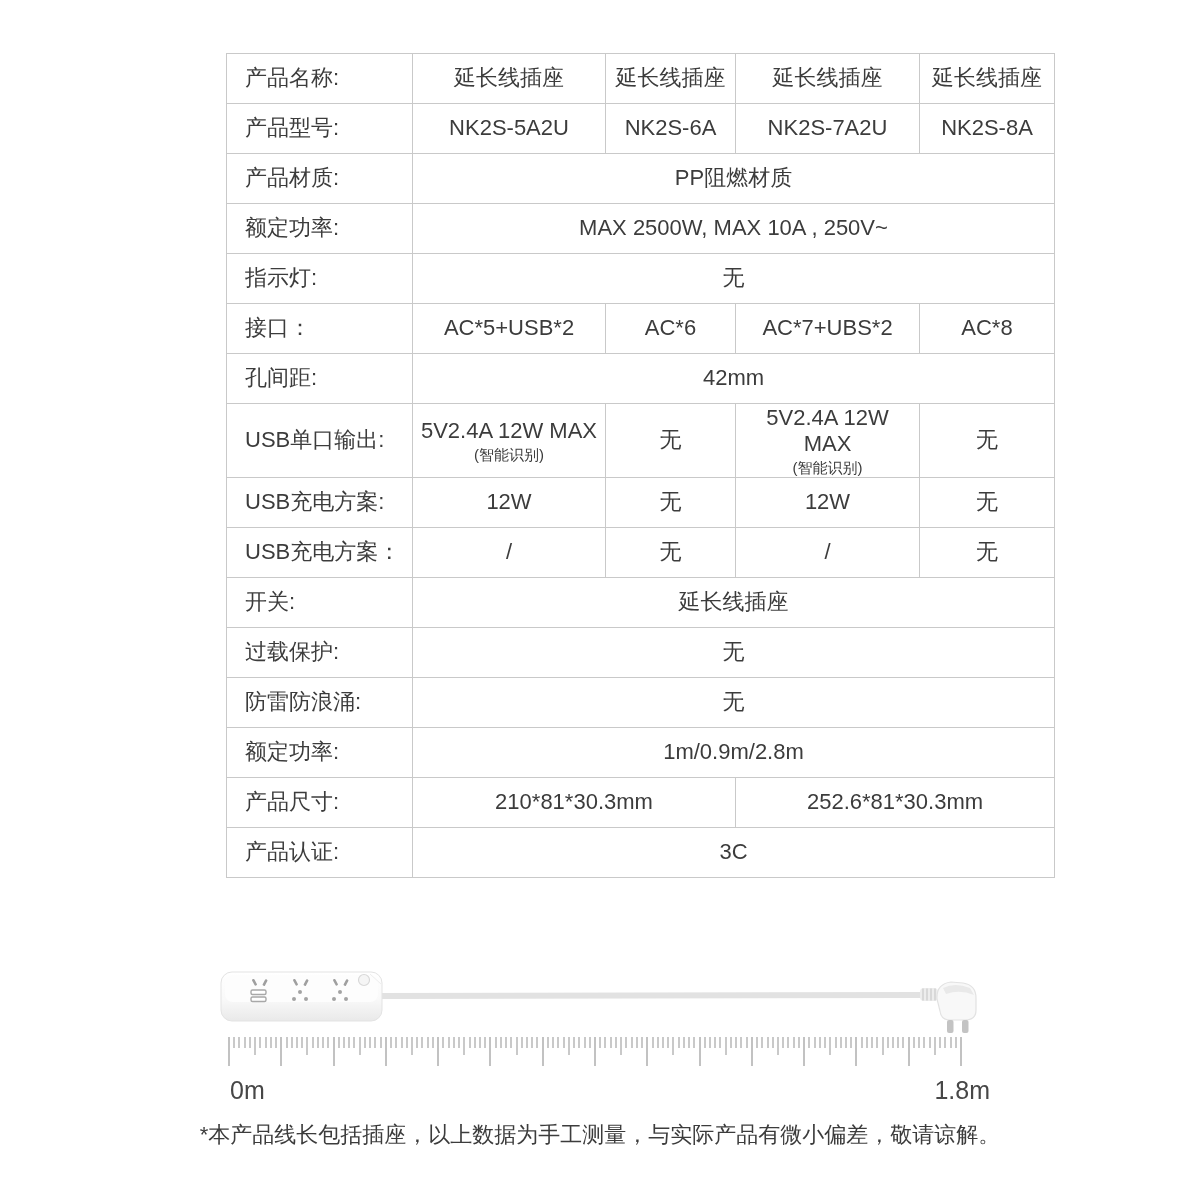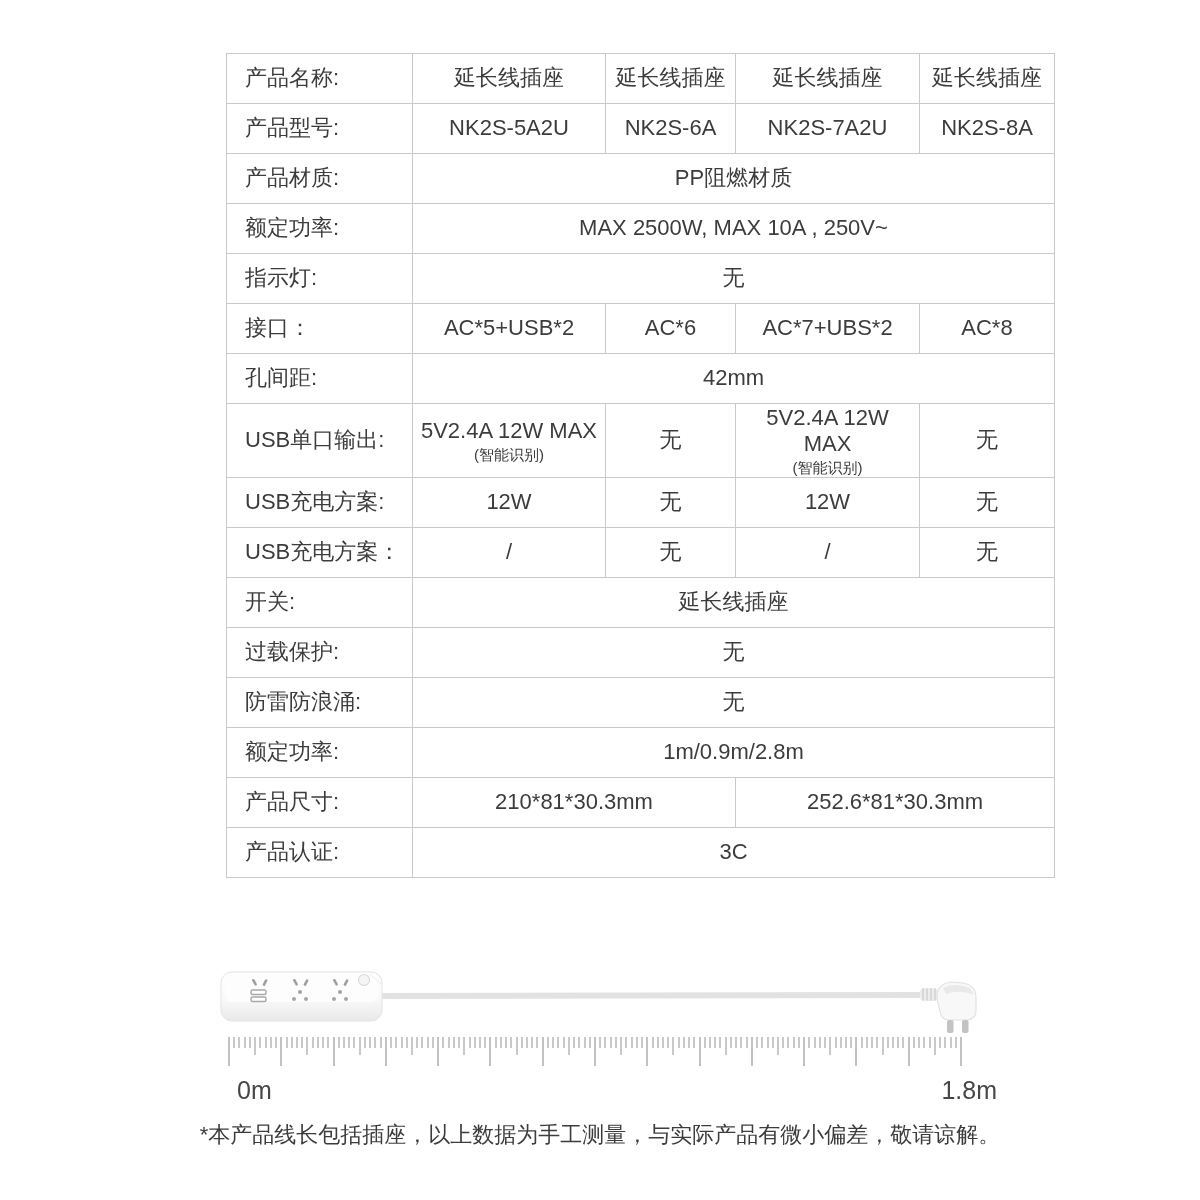--- a/index.html
+++ b/index.html
@@ -50,21 +50,21 @@
   .ruler{
     position:absolute;left:228px;top:1037px;width:734px;height:30px;
   }
   .ruler .tick{
     position:absolute;top:0;width:2px;background:var(--ruler);
   }
   .ruler .tick.minor{height:11px;}
   .ruler .tick.mid{height:18px;}
   .ruler .tick.major{height:29px;background:#c2c2c2;}
   .ruler-labels{
-    position:absolute;left:237px;top:1076px;width:760px;
+    position:absolute;left:230px;top:1076px;width:760px;
     display:flex;justify-content:space-between;
     font-size:25px;color:#474747;gap:24px;
   }
   .footnote{
     position:absolute;left:186px;top:1120px;width:828px;
     text-align:center;font-size:22px;color:var(--text);
   }
 </style>
 </head>
 <body>

